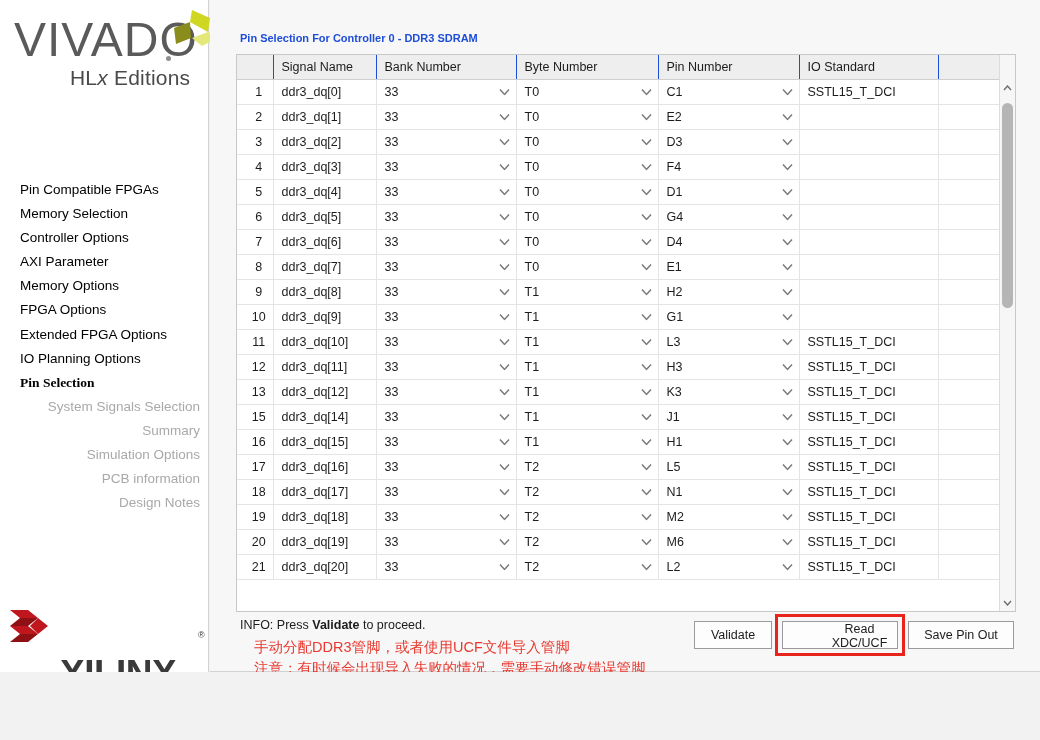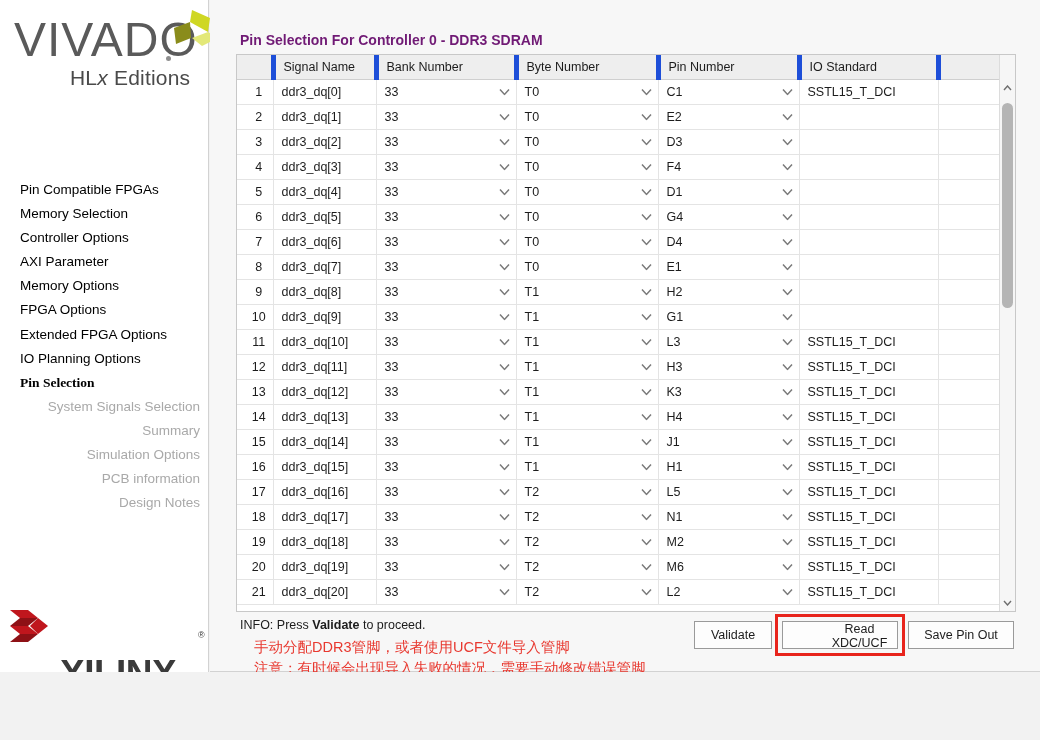--- a/index.html
+++ b/index.html
@@ -56,33 +56,33 @@
 
   
   #right-panel {
     position: absolute; left: 210px; top: 0;
     width: 830px; height: 672px;
     background: #f7f7f7;
     border-bottom: 1px solid #d2d2d2;
   }
   #panel-title {
     position: absolute; left: 30px; top: 32px;
-    font-size: 14px; font-weight: bold; color: #701a75;
+    font-size: 11px; font-weight: bold; color: #1d4ed8;
   }
 
   
   #table-wrap {
     position: absolute; left: 26px; top: 54px;
     width: 780px; height: 558px;
     background: #ffffff; border: 1px solid #c8c8c8;
     overflow: hidden;
   }
   table.pin-table { border-collapse: collapse; width: 764px; table-layout: fixed; }
   table.pin-table th {
-    background: #eeeeee; border-right: 5px solid #1d4ed8; border-bottom: 1px solid #cfcfcf;
+    background: #eeeeee; border-right: 1px solid #1d4ed8; border-bottom: 1px solid #cfcfcf;
     font-size: 12.5px; font-weight: normal; color: #1c1c1c;
     text-align: left; padding: 5px 0 5px 8px; height: 24px;
   }
   table.pin-table td {
     border-right: 1px solid #e4e4e4; border-bottom: 1px solid #e4e4e4;
     font-size: 12.5px; color: #1c1c1c; height: 25px; padding: 0 0 0 8px;
     vertical-align: middle; white-space: nowrap;
   }
   td.idx { text-align: center; padding-left: 0; color: #1c1c1c; }
   .cell-combo { position: relative; padding-right: 22px; }
@@ -407,35 +407,20 @@
               <td class="cell-combo"><span>T1</span><svg class="chev" viewBox="0 0 11 7">
                   <polyline points="1,1 5.5,6 10,1" fill="none" stroke="#7a7a7a" stroke-width="1.5"></polyline>
                 </svg></td>
               <td class="cell-combo"><span>K3</span><svg class="chev" viewBox="0 0 11 7">
                   <polyline points="1,1 5.5,6 10,1" fill="none" stroke="#7a7a7a" stroke-width="1.5"></polyline>
                 </svg></td>
               <td>SSTL15_T_DCI</td>
               <td></td>
             </tr>
             <tr>
-              <td class="idx">14</td>
-              <td>ddr3_dq[13]</td>
-              <td class="cell-combo"><span>33</span><svg class="chev" viewBox="0 0 11 7">
-                  <polyline points="1,1 5.5,6 10,1" fill="none" stroke="#7a7a7a" stroke-width="1.5"></polyline>
-                </svg></td>
-              <td class="cell-combo"><span>T1</span><svg class="chev" viewBox="0 0 11 7">
-                  <polyline points="1,1 5.5,6 10,1" fill="none" stroke="#7a7a7a" stroke-width="1.5"></polyline>
-                </svg></td>
-              <td class="cell-combo"><span>H4</span><svg class="chev" viewBox="0 0 11 7">
-                  <polyline points="1,1 5.5,6 10,1" fill="none" stroke="#7a7a7a" stroke-width="1.5"></polyline>
-                </svg></td>
-              <td>SSTL15_T_DCI</td>
-              <td></td>
-            </tr>
-            <tr>
               <td class="idx">15</td>
               <td>ddr3_dq[14]</td>
               <td class="cell-combo"><span>33</span><svg class="chev" viewBox="0 0 11 7">
                   <polyline points="1,1 5.5,6 10,1" fill="none" stroke="#7a7a7a" stroke-width="1.5"></polyline>
                 </svg></td>
               <td class="cell-combo"><span>T1</span><svg class="chev" viewBox="0 0 11 7">
                   <polyline points="1,1 5.5,6 10,1" fill="none" stroke="#7a7a7a" stroke-width="1.5"></polyline>
                 </svg></td>
               <td class="cell-combo"><span>J1</span><svg class="chev" viewBox="0 0 11 7">
                   <polyline points="1,1 5.5,6 10,1" fill="none" stroke="#7a7a7a" stroke-width="1.5"></polyline>

